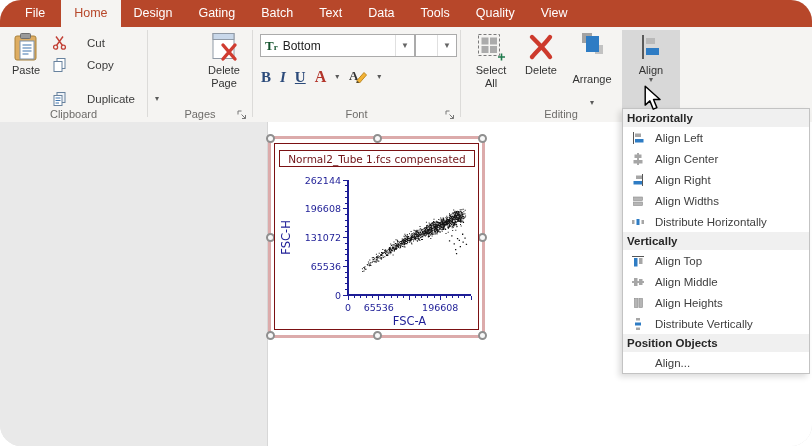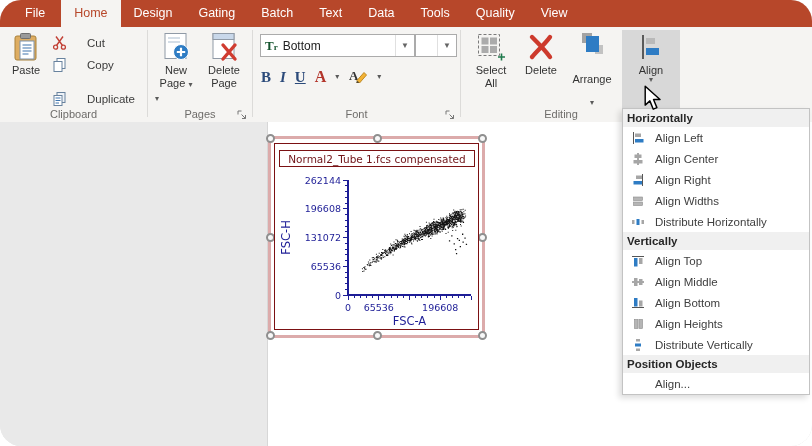--- a/index.html
+++ b/index.html
@@ -117,32 +117,20 @@
             <path d="M3.5 7h5M3.5 9.5h5M3.5 12h3.5" stroke="#3e74ae" stroke-width="1" fill="none"></path>
           </svg></span>
         <span>Duplicate</span>
         <span class="dd">▾</span>
       </div>
       <div class="glabel">Clipboard</div>
     </div>
     <div class="gsep"></div>
 
     <div class="rgroup" style="width:104px;">
-      <div class="bigbtn" style="left:6px;">
-        <span class="bicon">
-          <svg width="30" height="32" viewBox="0 0 30 32">
-            <rect x="4" y="2.5" width="21" height="25" fill="#fff" stroke="#909aa6"></rect>
-            <path d="M7 7h12M7 11h12" stroke="#c7d3e0" stroke-width="1.5"></path>
-            <circle cx="20" cy="21" r="7.5" fill="#2e7cc4" stroke="#fff"></circle>
-            <path d="M20 16.8v8.4M15.8 21h8.4" stroke="#fff" stroke-width="2.2"></path>
-          </svg>
-          </span>
-        <span>New</span>
-        <span><span>Page</span> <span class="dd">▾</span></span>
-      </div>
       <div class="bigbtn" style="left:54px;">
         <span class="bicon">
           <svg width="30" height="32" viewBox="0 0 30 32">
             <rect x="4" y="2.5" width="21" height="25" fill="#fff" stroke="#909aa6"></rect>
             <rect x="4" y="2.5" width="21" height="6" fill="#c9d8ea" stroke="#909aa6"></rect>
             <path d="M14 14 L26 28 M26 14 L14 28" stroke="#d03c30" stroke-width="3.4" stroke-linecap="round"></path>
           </svg>
           </span>
         <span>Delete</span>
         <span>Page</span>
@@ -388,30 +376,20 @@
             <path d="M1 7h12" stroke="#555"></path>
             <rect x="3" y="3" width="3.5" height="8" fill="#a6a6a6"></rect>
             <rect x="8" y="4" width="3.5" height="6" fill="#a6a6a6"></rect>
           </svg>
         </span>
       <span>Align Middle</span>
     </div>
     <div class="mitem">
       <span class="mi-icon">
           <svg width="14" height="14" viewBox="0 0 14 14">
-            <path d="M1 11.5h12" stroke="#555"></path>
-            <rect x="3" y="2" width="3.5" height="8.5" fill="#2e7cc4"></rect>
-            <rect x="8" y="4.5" width="3.5" height="6" fill="#a6a6a6"></rect>
-          </svg>
-        </span>
-      <span>Align Bottom</span>
-    </div>
-    <div class="mitem">
-      <span class="mi-icon">
-          <svg width="14" height="14" viewBox="0 0 14 14">
             <rect x="3.5" y="2.5" width="3.5" height="9" fill="#b5b5b5" stroke="#8a8a8a" stroke-width=".6"></rect>
             <rect x="8" y="2.5" width="3.5" height="9" fill="#b5b5b5" stroke="#8a8a8a" stroke-width=".6"></rect>
           </svg>
         </span>
       <span>Align Heights</span>
     </div>
     <div class="mitem">
       <span class="mi-icon">
           <svg width="14" height="14" viewBox="0 0 14 14">
             <rect x="5" y="1" width="4" height="2.5" fill="#a6a6a6"></rect>

